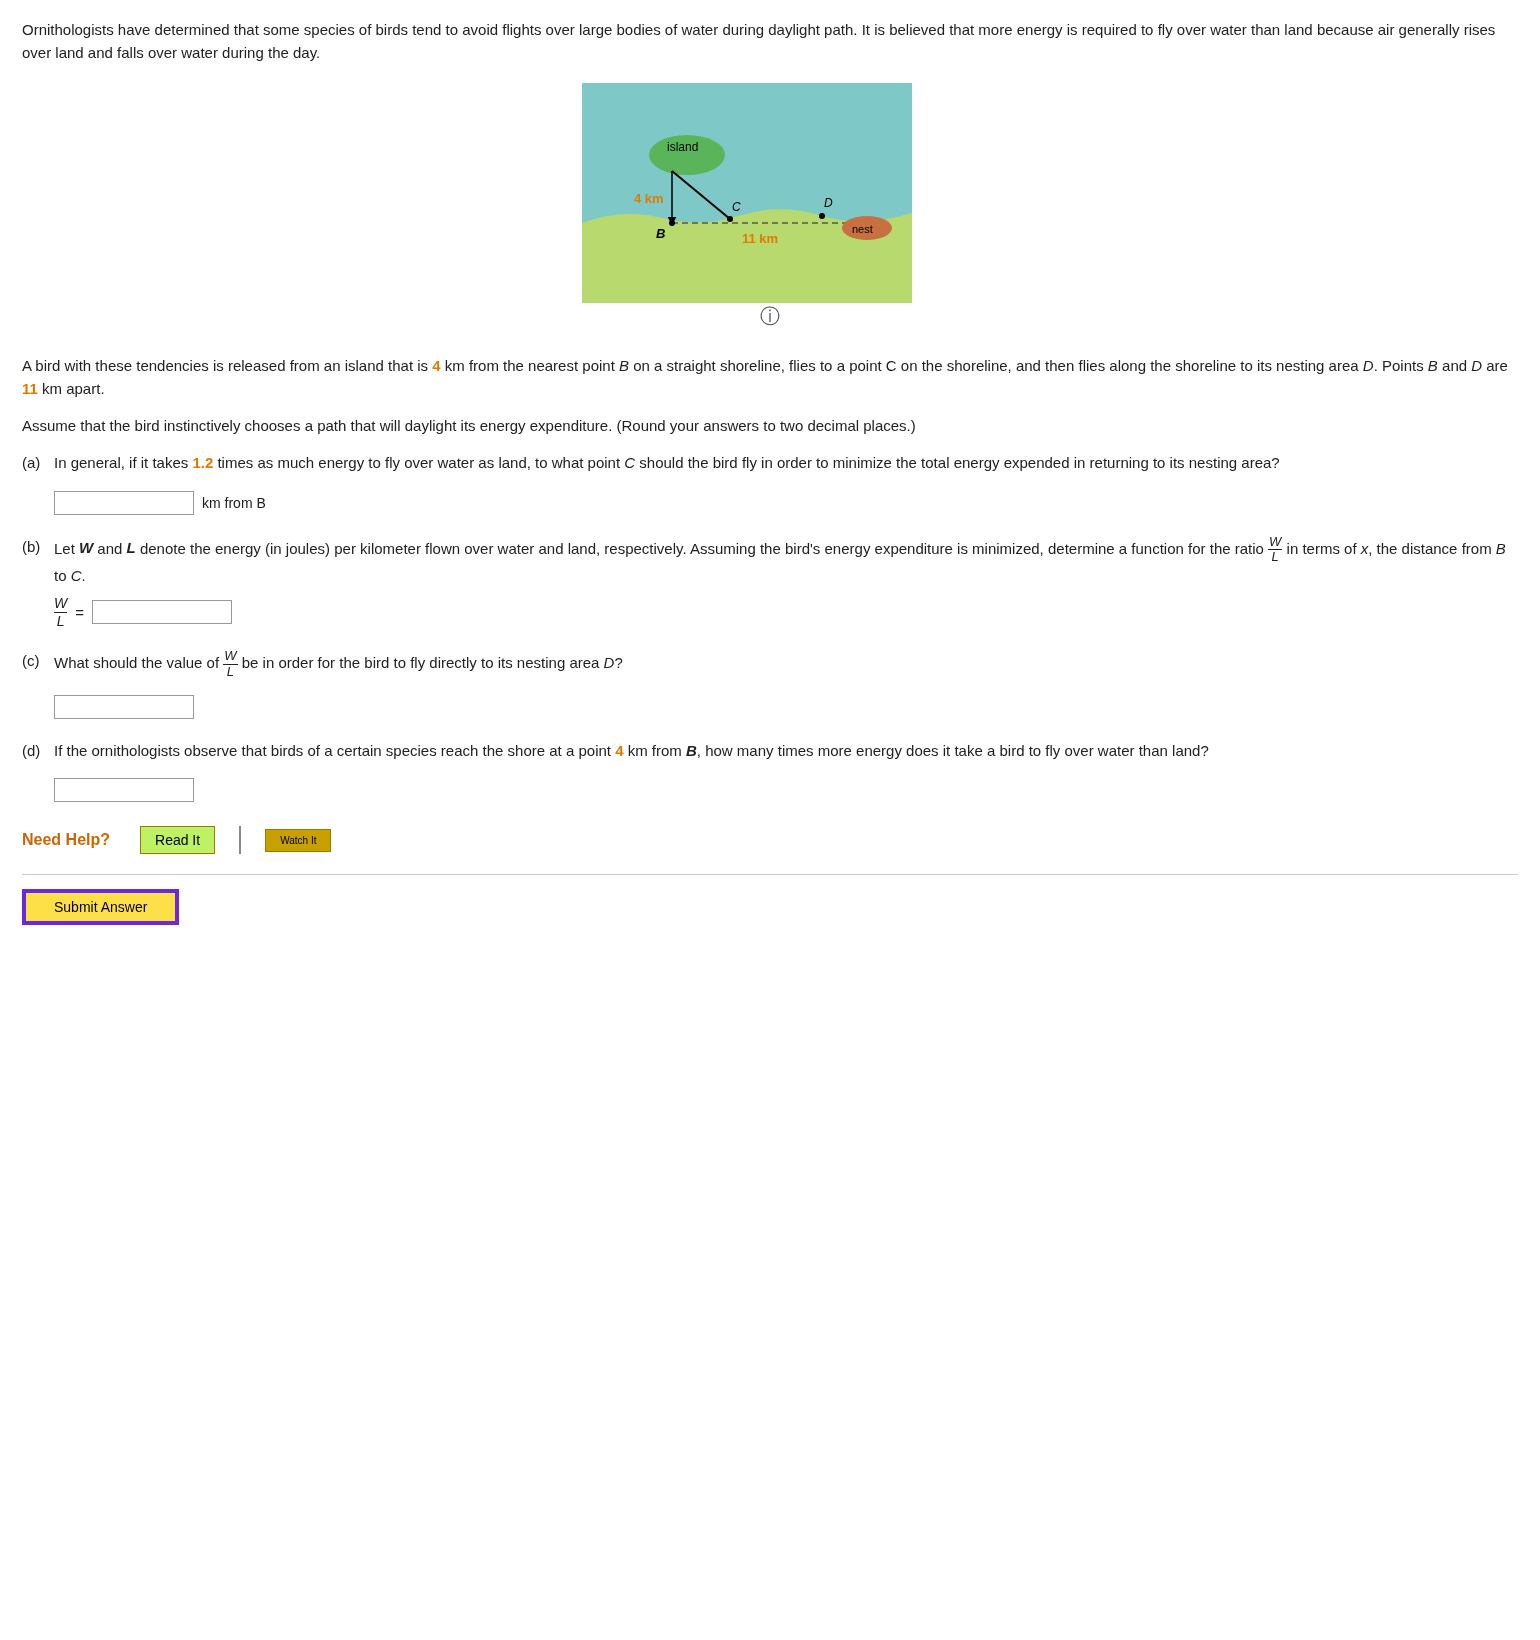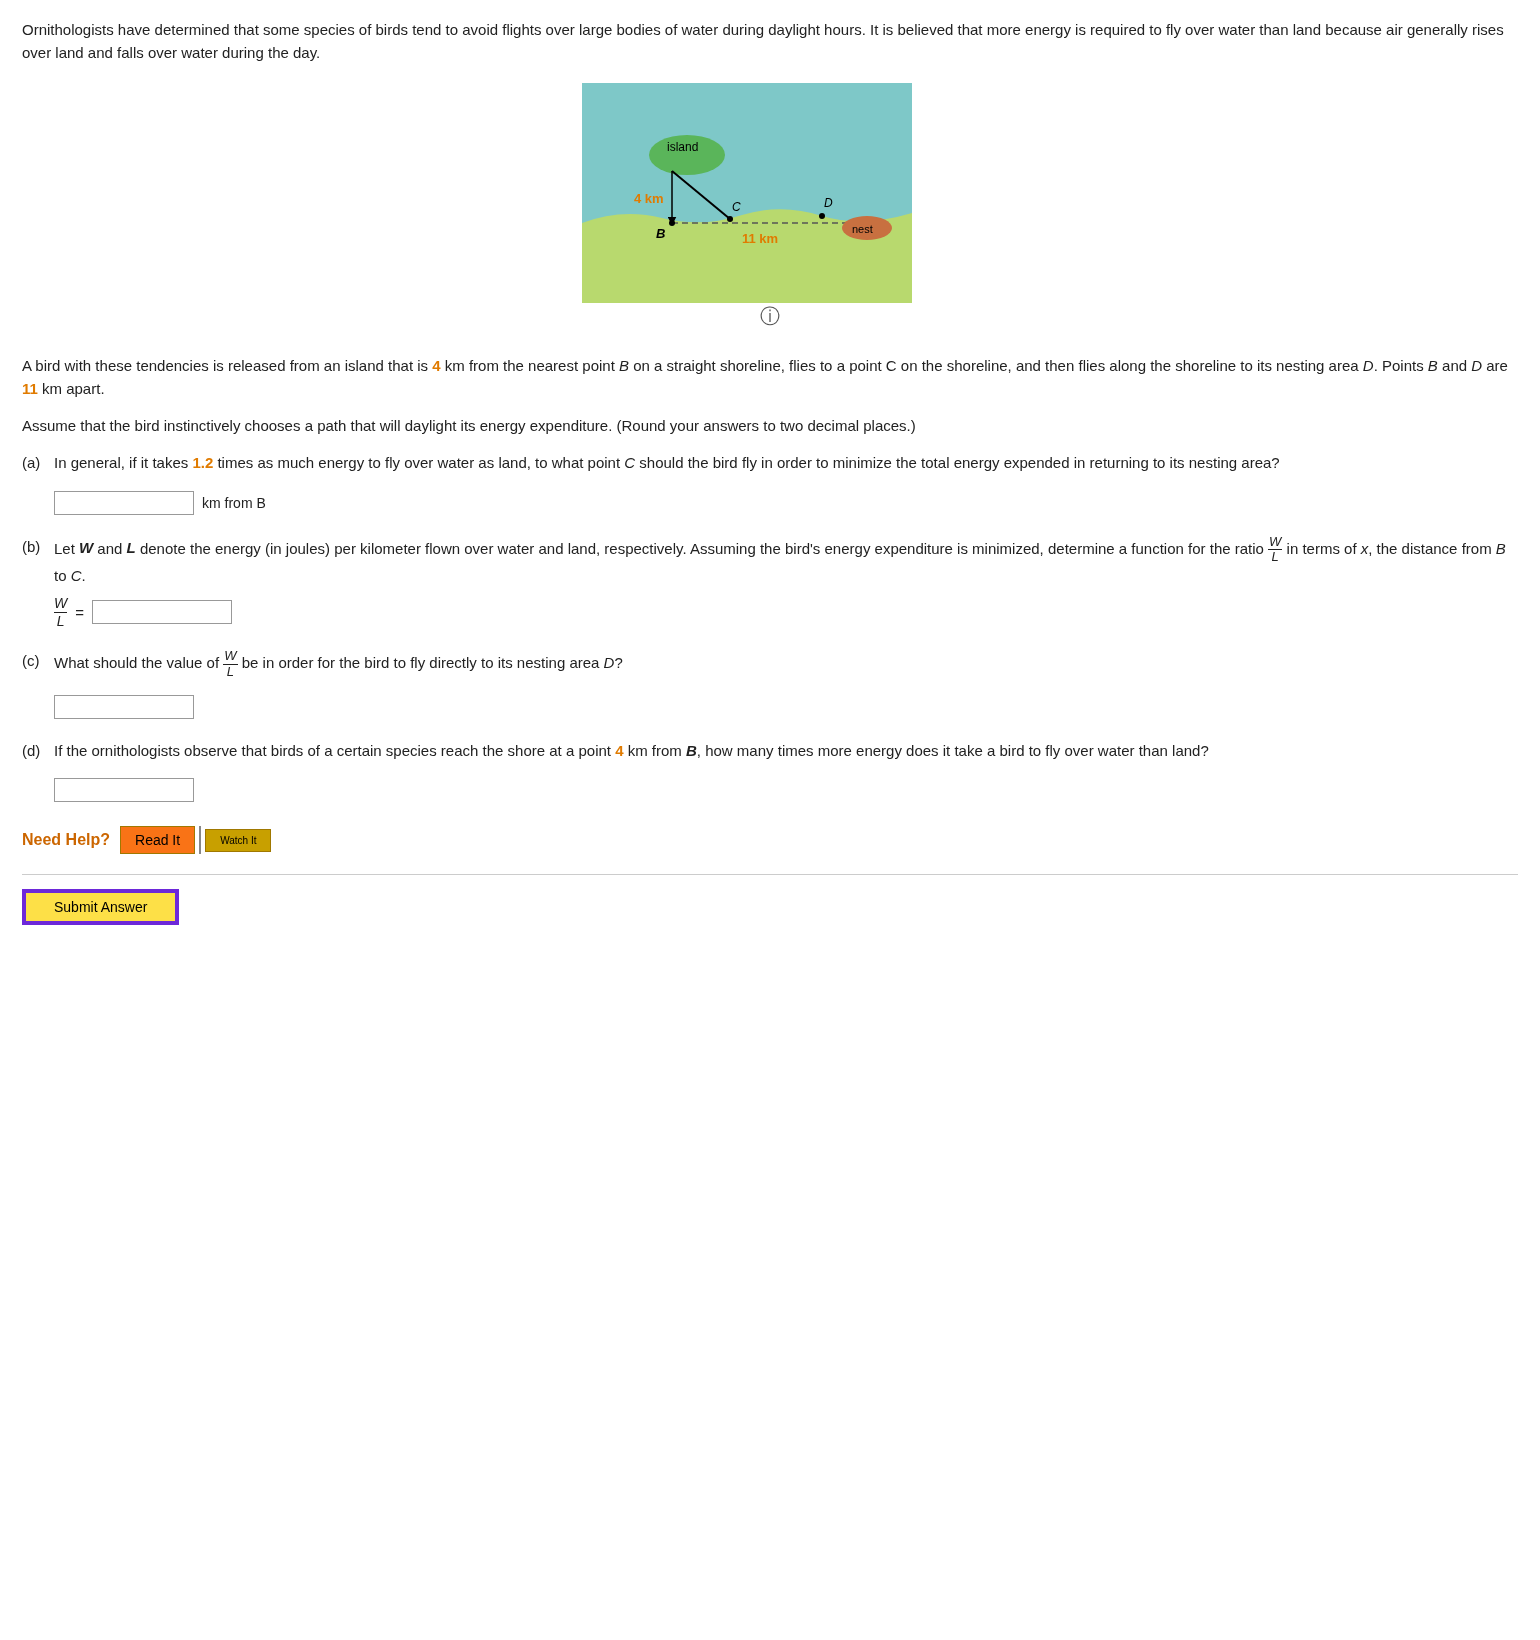--- a/index.html
+++ b/index.html
@@ -102,29 +102,30 @@
       border: 1px solid #999;
       padding: 3px 6px;
       font-size: 14px;
       width: 140px;
     }
     .need-help-row {
       display: flex;
       align-items: center;
       margin-top: 24px;
       margin-bottom: 20px;
+      gap: 20px;
     }
     .need-help-label {
       font-weight: bold;
       color: #cc6600;
       font-size: 16px;
       margin-right: 10px;
     }
     .btn-read-it {
-      background: #f97316;
+      background: #bef264;
       color: #000;
       border: 1px solid #a07800;
       padding: 5px 14px;
       font-size: 14px;
       cursor: pointer;
       margin-right: 4px;
     }
     .btn-separator {
       width: 2px;
       height: 28px;
@@ -169,21 +170,21 @@
     }
     .inline-frac .fd {
       line-height: 1.1;
       font-size: 13px;
       padding: 0 1px;
     }
   </style>
 </head>
 <body>
 
-<p class="intro-text">Ornithologists have determined that some species of birds tend to avoid flights over large bodies of water during daylight hours. It is believed that more energy is required to fly over water than land because air generally rises over land and falls over water during the day.</p>
+<p class="intro-text">Ornithologists have determined that some species of birds tend to avoid flights over large bodies of water during daylight path. It is believed that more energy is required to fly over water than land because air generally rises over land and falls over water during the day.</p>
 
 <div class="diagram-container">
   <div class="diagram-svg-wrap">
     <svg width="330" height="220" xmlns="http://www.w3.org/2000/svg">
 
       <rect x="0" y="0" width="330" height="220" fill="#7ec8c8"></rect>
 
       <rect x="0" y="140" width="330" height="80" fill="#b8d96e"></rect>
 
       <rect x="0" y="125" width="330" height="30" fill="#7ec8c8"></rect>

